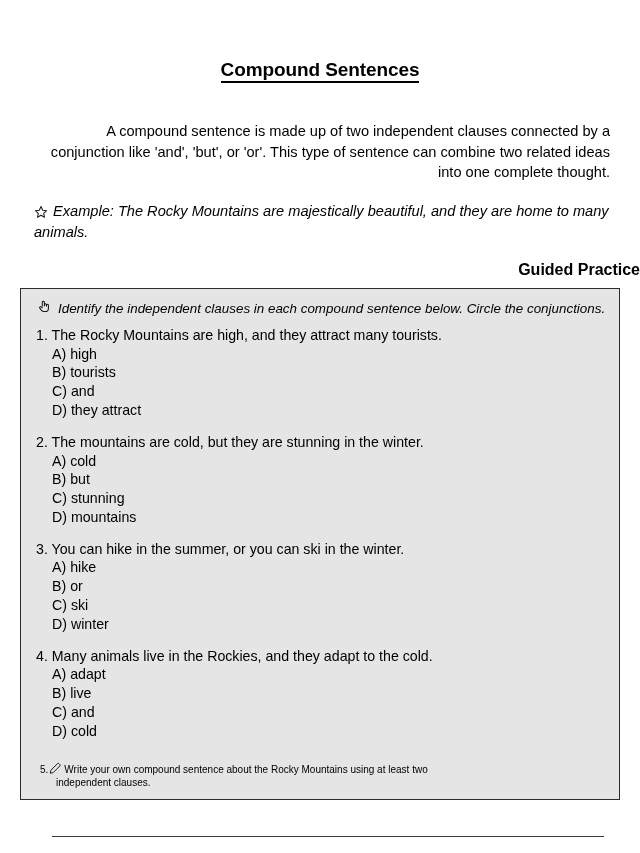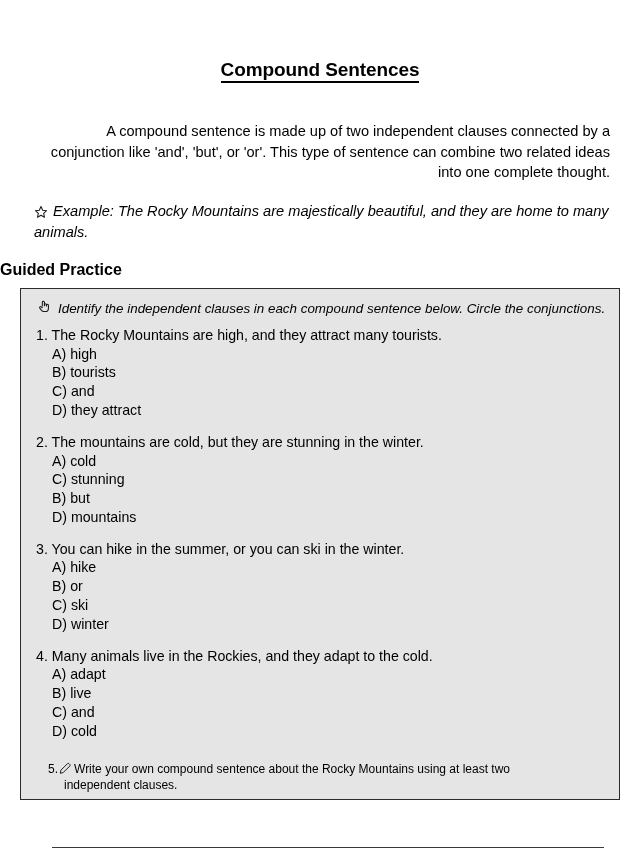--- a/index.html
+++ b/index.html
@@ -59,21 +59,21 @@
   }
   .example .star-ic {
     font-style: normal;
     font-size: 14px;
     margin-right: 5px;
     display: inline-block;
   }
 
   
   .section-heading {
-    text-align: left;
+    text-align: right;
     font-size: 16px;
     font-weight: bold;
     margin: 0;
     padding-top: 19px;
     padding-bottom: 9px;
   }
 
   
   .practice-box {
     position: relative;
@@ -120,24 +120,24 @@
     font-size: 14.2px;
     line-height: 1.33;
     margin: 0;
   }
 
   
   .open-block {
     margin-top: 20px;
   }
   .open-text {
-    font-size: 12px;
+    font-size: 10px;
     line-height: 1.34;
     padding-left: 7px;
-    margin: 12px;
+    margin: 4px;
     padding-right: 40px;
   }
   .open-text .pencil-ic {
     display: inline-block;
     vertical-align: -2px;
     margin: 0 2px 0 0;
   }
   .open-text .cont {
     display: block;
     padding-left: 16px;
@@ -204,22 +204,22 @@
       </ul>
     </div>
 
     <div class="question-block">
       <p class="q-text">
         <span>2.</span>
         <span>The mountains are cold, but they are stunning in the winter.</span>
       </p>
       <ul class="options">
         <li>A) cold</li>
+        <li>B) but</li>
         <li>C) stunning</li>
-        <li>B) but</li>
         <li>D) mountains</li>
       </ul>
     </div>
 
     <div class="question-block">
       <p class="q-text">
         <span>3.</span>
         <span>You can hike in the summer, or you can ski in the winter.</span>
       </p>
       <ul class="options">

